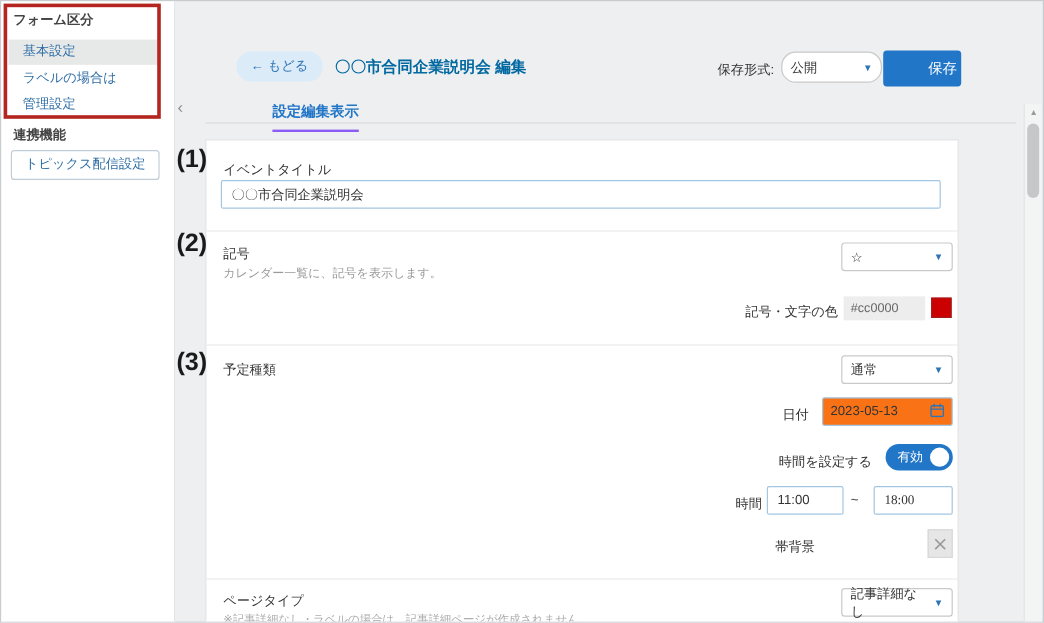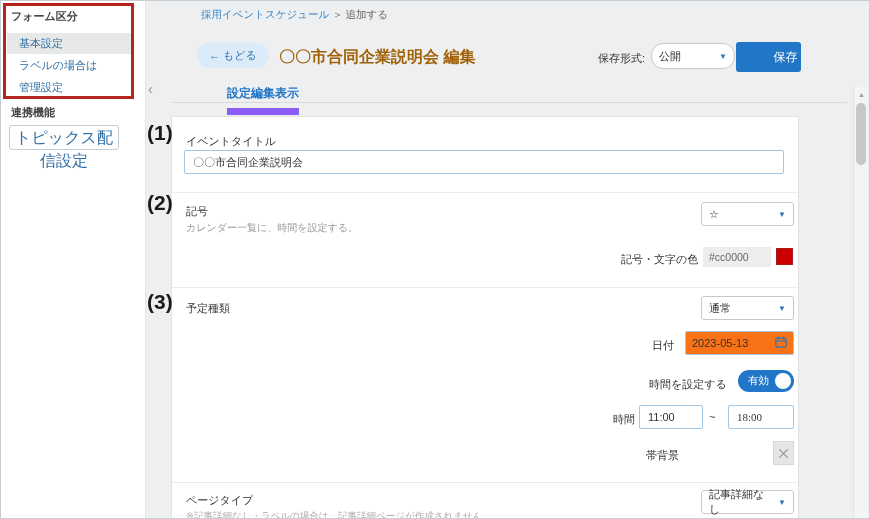--- a/index.html
+++ b/index.html
@@ -6,37 +6,37 @@
   html,body{background:#ffffff;}
   body{font-family:"Liberation Sans","DejaVu Sans",sans-serif;}
   .window{position:relative;width:870px;height:519px;border:1px solid #c9cdd0;background:#edeff0;overflow:hidden;}
 
   
   .sidebar{position:absolute;left:0;top:0;width:145px;height:519px;background:#ffffff;border-right:1px solid #e2e4e5;}
   .annotation-box{position:absolute;left:2px;top:2px;width:131px;height:96px;border:3px solid #b3251e;pointer-events:none;z-index:5;}
   .side-title{position:absolute;left:10px;font-size:11px;font-weight:bold;color:#444;}
   .side-item{position:absolute;left:6px;width:127px;height:21px;line-height:21px;padding-left:12px;font-size:11px;color:#2e6da4;cursor:pointer;}
   .side-item.active{background:#e7e9e9;}
-  .topics-btn{position:absolute;left:8px;top:124px;width:110px;height:25px;line-height:23px;text-align:center;font-size:16px;color:#2e6da4;background:#fff;border:1px solid #c3cdd6;border-radius:3px;cursor:pointer;}
+  .topics-btn{position:absolute;left:8px;top:124px;width:124px;height:25px;line-height:23px;text-align:center;font-size:11px;color:#2e6da4;background:#fff;border:1px solid #c3cdd6;border-radius:3px;cursor:pointer;}
 
   
   .breadcrumb{position:absolute;left:200px;top:7px;font-size:10.5px;color:#666;}
   .breadcrumb .bc-link{color:#3a87c8;cursor:pointer;}
   .collapse{position:absolute;left:147px;top:80px;font-size:14px;color:#8a8f93;cursor:pointer;}
   .back-btn{position:absolute;left:196px;top:42px;height:25px;padding:0 12px;line-height:25px;background:#dcebf8;color:#2e75b6;font-size:11px;border:none;border-radius:13px;cursor:pointer;}
-  .page-title{position:absolute;left:278px;top:46px;font-size:16px;font-weight:bold;color:#a16207;}
+  .page-title{position:absolute;left:278px;top:46px;font-size:13px;font-weight:bold;color:#0369a1;}
   .save-format-label{position:absolute;left:597px;top:50px;font-size:11px;color:#333;}
   .select{position:absolute;background:#fff;border:1px solid #c9c9c9;border-radius:3px;font-size:11px;color:#333;display:flex;align-items:center;justify-content:space-between;padding:0 7px;cursor:pointer;}
   .caret{color:#2e75b6;font-size:8px;margin-left:4px;}
   .save-format-select{left:650px;top:42px;width:84px;height:26px;border-radius:12px;}
   .save-btn{position:absolute;left:735px;top:41px;width:65px;height:30px;background:#2176c7;color:#fff;font-size:12px;border:none;border-radius:3px;cursor:pointer;padding-left:34px;}
 
   
   .tab{position:absolute;top:84px;font-size:12px;cursor:pointer;padding-bottom:6px;}
-  .tab.active{left:226px;color:#2176c7;font-weight:bold;border-bottom:7px solid #8b5cf6;}
+  .tab.active{left:226px;color:#2176c7;font-weight:bold;border-bottom:2px solid #8b5cf6;}
   .tab.inactive{left:334px;color:#555;}
   .tabs-divider{position:absolute;left:170px;top:101px;width:676px;height:1px;background:#d9dbdc;}
 
   
   .card{position:absolute;left:170px;top:115px;width:628px;height:420px;background:#fff;border:1px solid #e2e2e2;}
   .flabel{position:absolute;font-size:11px;color:#333;}
   .fhelp{position:absolute;font-size:10px;color:#9a9a9a;white-space:nowrap;}
   .annotation-num{position:absolute;left:146px;font-size:21px;font-weight:bold;color:#1a1a1a;z-index:6;}
   .text-input{position:absolute;height:24px;border:1px solid #a3c6e2;border-radius:2px;font-size:11px;color:#333;padding:0 8px;background:#fff;font-family:inherit;}
   .divider{position:absolute;left:171px;width:626px;height:1px;background:#ececec;}
@@ -63,25 +63,20 @@
   <div class="sidebar">
     <div class="side-title" style="top:8px">フォーム区分</div>
     <div class="side-item active" style="top:32px">基本設定</div>
     <div class="side-item" style="top:54px">ラベルの場合は</div>
     <div class="side-item" style="top:76px">管理設定</div>
     <div class="side-title" style="top:104px">連携機能</div>
     <button class="topics-btn">トピックス配信設定</button>
   </div>
   <div class="annotation-box"></div>
 
-  <div class="breadcrumb">
-    <span class="bc-link">採用イベントスケジュール</span>
-    <span>＞</span>
-    <span>追加する</span>
-  </div>
   <div class="collapse">‹</div>
 
   <button class="back-btn">
     <span>←</span>
     <span>もどる</span>
   </button>
   <div class="page-title">〇〇市合同企業説明会 編集</div>
   <div class="save-format-label">保存形式:</div>
   <div class="select save-format-select">
     <span>公開</span>
@@ -96,21 +91,21 @@
 
   <div class="annotation-num" style="top:120px">(1)</div>
   <div class="annotation-num" style="top:190px">(2)</div>
   <div class="annotation-num" style="top:289px">(3)</div>
 
   <div class="flabel" style="left:185px;top:133px">イベントタイトル</div>
   <input class="text-input" style="left: 183px; top: 149px; width: 600px;" value="〇〇市合同企業説明会">
   <div class="divider" style="top:191px"></div>
 
   <div class="flabel" style="left:185px;top:203px">記号</div>
-  <div class="fhelp" style="left:185px;top:220px">カレンダー一覧に、時間を設定する。</div>
+  <div class="fhelp" style="left:185px;top:220px">カレンダー一覧に、記号を表示します。</div>
   <div class="select" style="left:700px;top:201px;width:93px;height:24px">
     <span>☆</span>
     <span class="caret">▼</span>
   </div>
   <div class="flabel" style="left:620px;top:251px">記号・文字の色</div>
   <div class="mini-box" style="left:702px;top:246px;width:68px;height:20px">#cc0000</div>
   <div class="swatch" style="left:775px;top:247px;background:#cc0000"></div>
   <div class="divider" style="top:286px"></div>
 
   <div class="flabel" style="left:185px;top:300px">予定種類</div>

